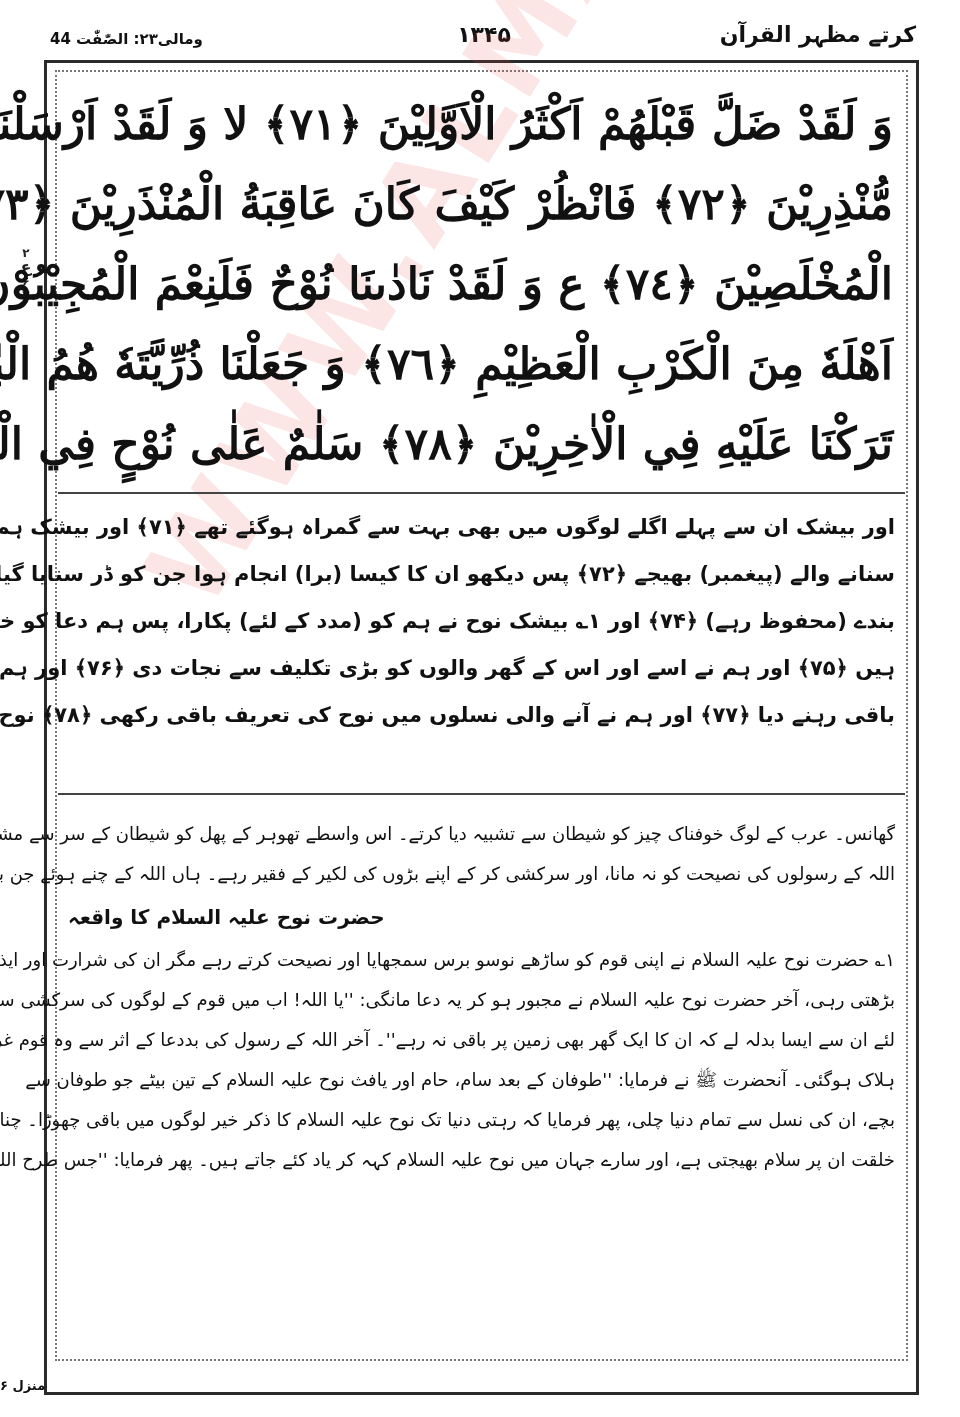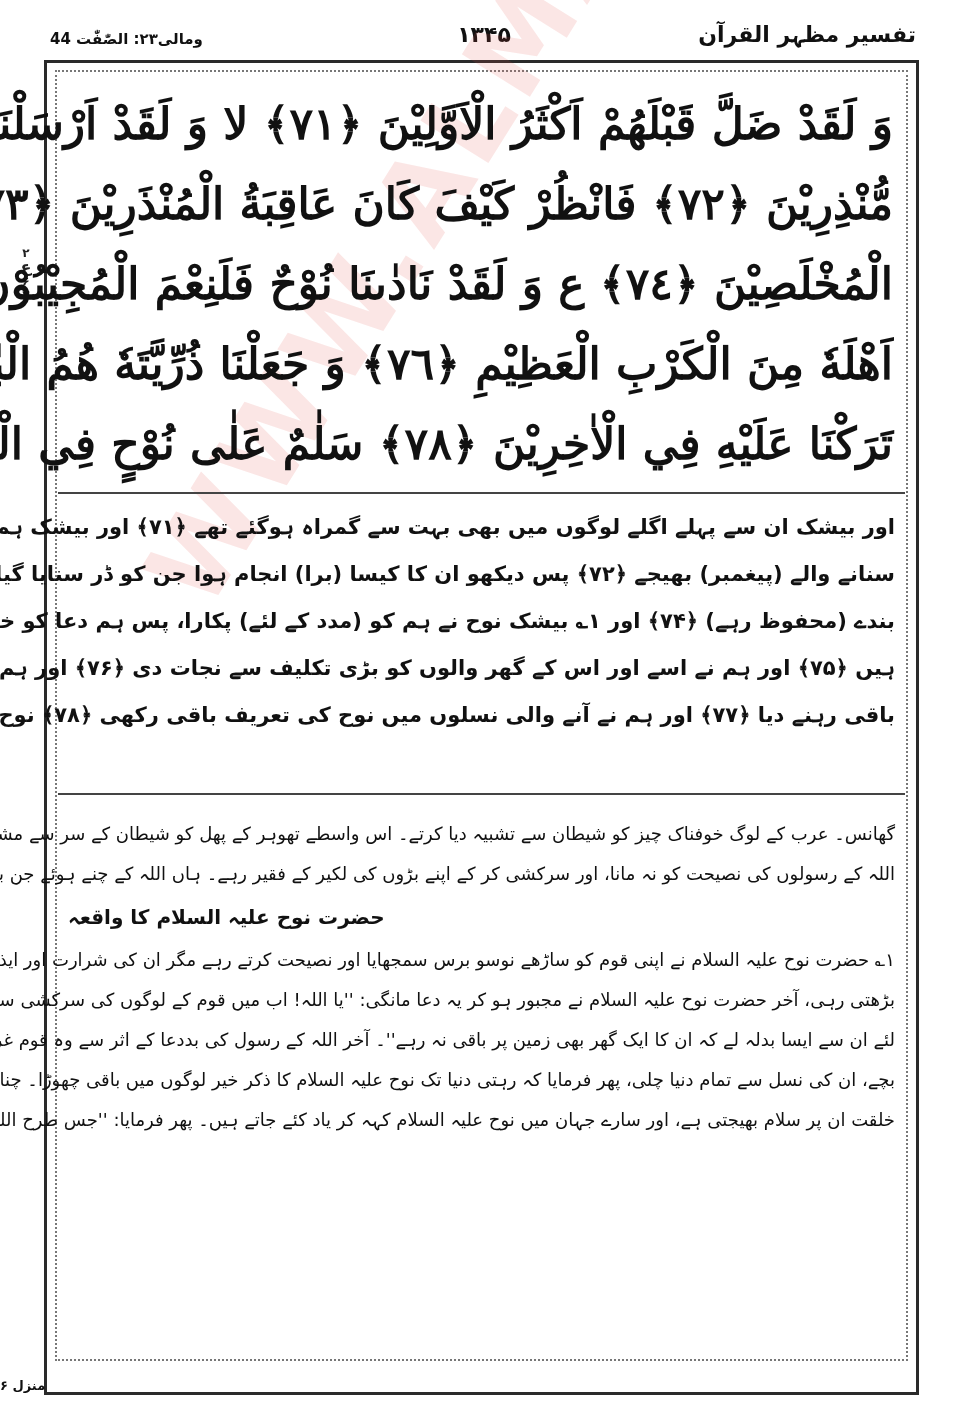--- a/index.html
+++ b/index.html
@@ -46,21 +46,21 @@
 
   .footer { position: absolute; top: 1378px; left: 0; right: 0; text-align: left;
             font-size: 13px; font-weight: bold; direction: rtl; }
 </style>
 </head>
 <body>
 
 <div class="header">
   <span class="left">ومالی۲۳: الصّٰفّٰت 44</span>
   <span class="center">۱۳۴۵</span>
-  <span class="right">تفسیر مظہر القرآن</span>
+  <span class="right">کرتے مظہر القرآن</span>
 </div>
 
 <div class="ruku">
   <div>۲</div>
   <div style="font-size:16px;">ع</div>
   <div>۶</div>
   <div>۲</div>
 </div>
 
 <div class="frame-outer"></div>
@@ -88,17 +88,18 @@
 
 <div class="divider div2"></div>
 
 <div class="section commentary">
   <div class="line">گھانس۔ عرب کے لوگ خوفناک چیز کو شیطان سے تشبیہ دیا کرتے۔ اس واسطے تھوہر کے پھل کو شیطان کے سر سے مشابہت</div>
   <div class="line">اللہ کے رسولوں کی نصیحت کو نہ مانا، اور سرکشی کر کے اپنے بڑوں کی لکیر کے فقیر رہے۔ ہاں اللہ کے چنے ہوئے جن بندوں نے</div>
   <div class="heading">حضرت نوح علیہ السلام کا واقعہ</div>
   <div class="line">۱؎ حضرت نوح علیہ السلام نے اپنی قوم کو ساڑھے نوسو برس سمجھایا اور نصیحت کرتے رہے مگر ان کی شرارت اور ایذا رسانی برابر</div>
   <div class="line">بڑھتی رہی، آخر حضرت نوح علیہ السلام نے مجبور ہو کر یہ دعا مانگی: ''یا اللہ! اب میں قوم کے لوگوں کی سرکشی سے عاجز آ گیا۔ اس</div>
   <div class="line">لئے ان سے ایسا بدلہ لے کہ ان کا ایک گھر بھی زمین پر باقی نہ رہے''۔ آخر اللہ کے رسول کی بددعا کے اثر سے وہ قوم غرق ہو کر</div>
+  <div class="line">ہلاک ہوگئی۔ آنحضرت ﷺ نے فرمایا: ''طوفان کے بعد سام، حام اور یافث نوح علیہ السلام کے تین بیٹے جو طوفان سے</div>
   <div class="line">بچے، ان کی نسل سے تمام دنیا چلی، پھر فرمایا کہ رہتی دنیا تک نوح علیہ السلام کا ذکر خیر لوگوں میں باقی چھوڑا۔ چنانچہ آج تک</div>
   <div class="line last">خلقت ان پر سلام بھیجتی ہے، اور سارے جہان میں نوح علیہ السلام کہہ کر یاد کئے جاتے ہیں۔ پھر فرمایا: ''جس طرح اللہ تعالیٰ</div>
 </div>
 
 <div class="footer">منزل ۶</div>
 
 </body></html>

